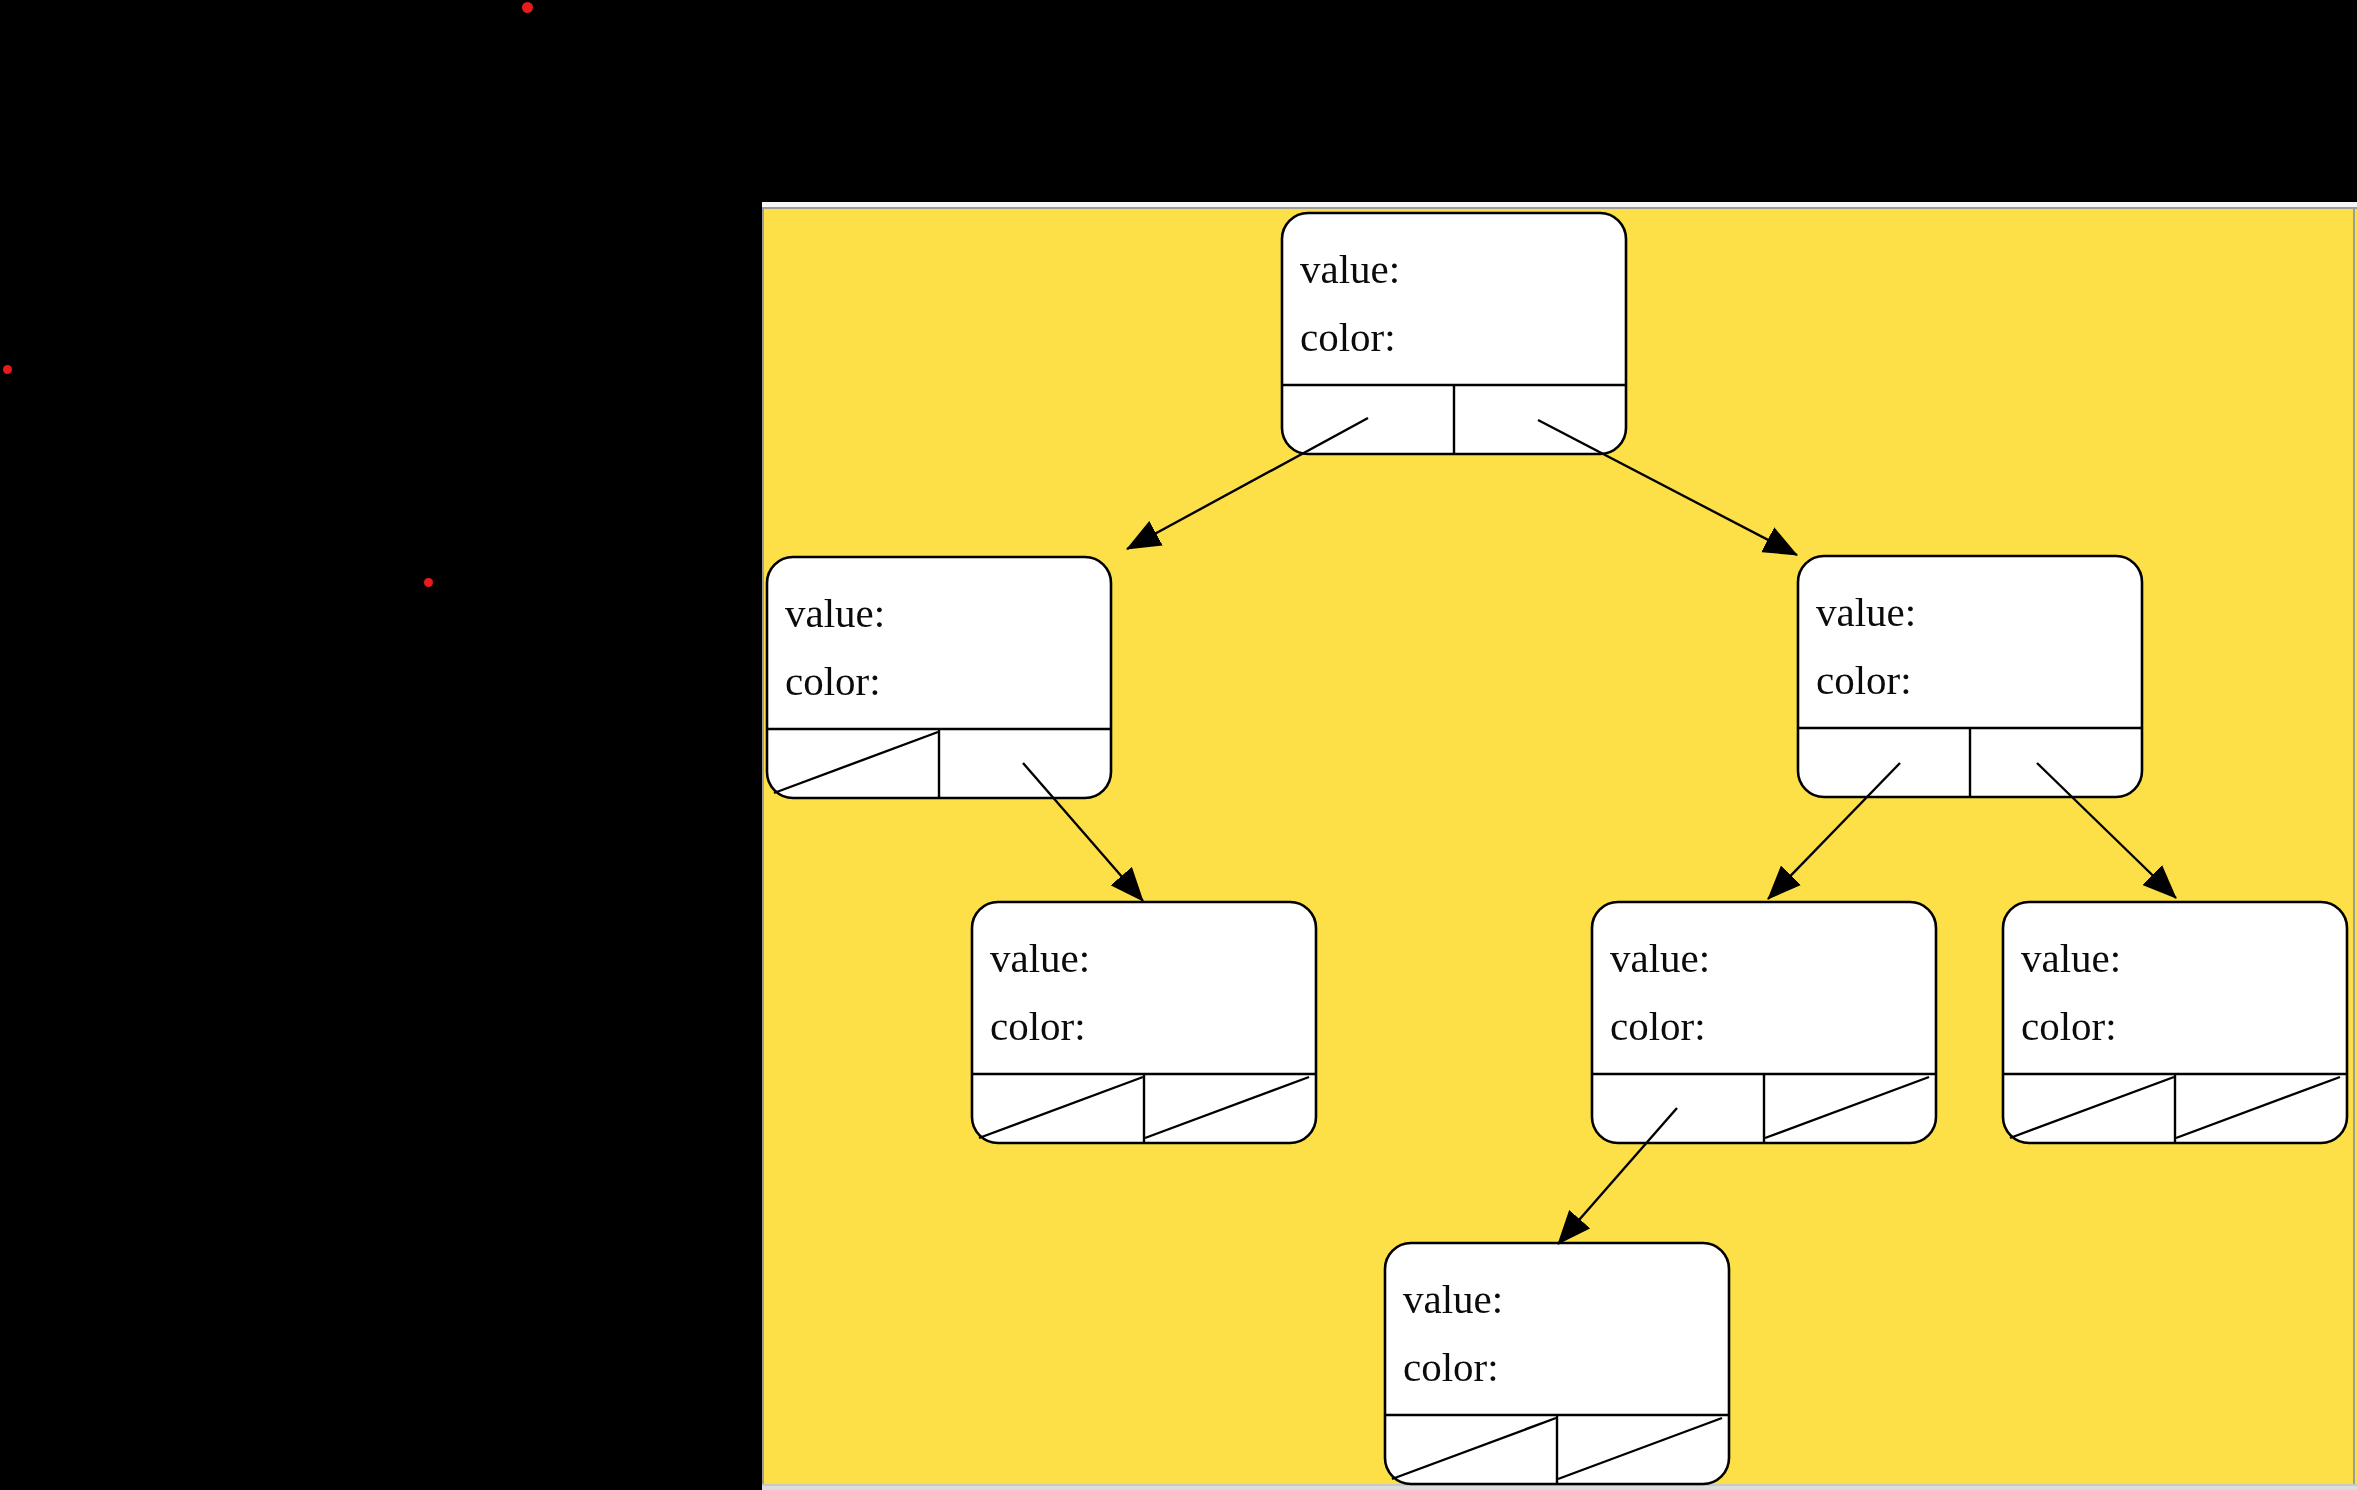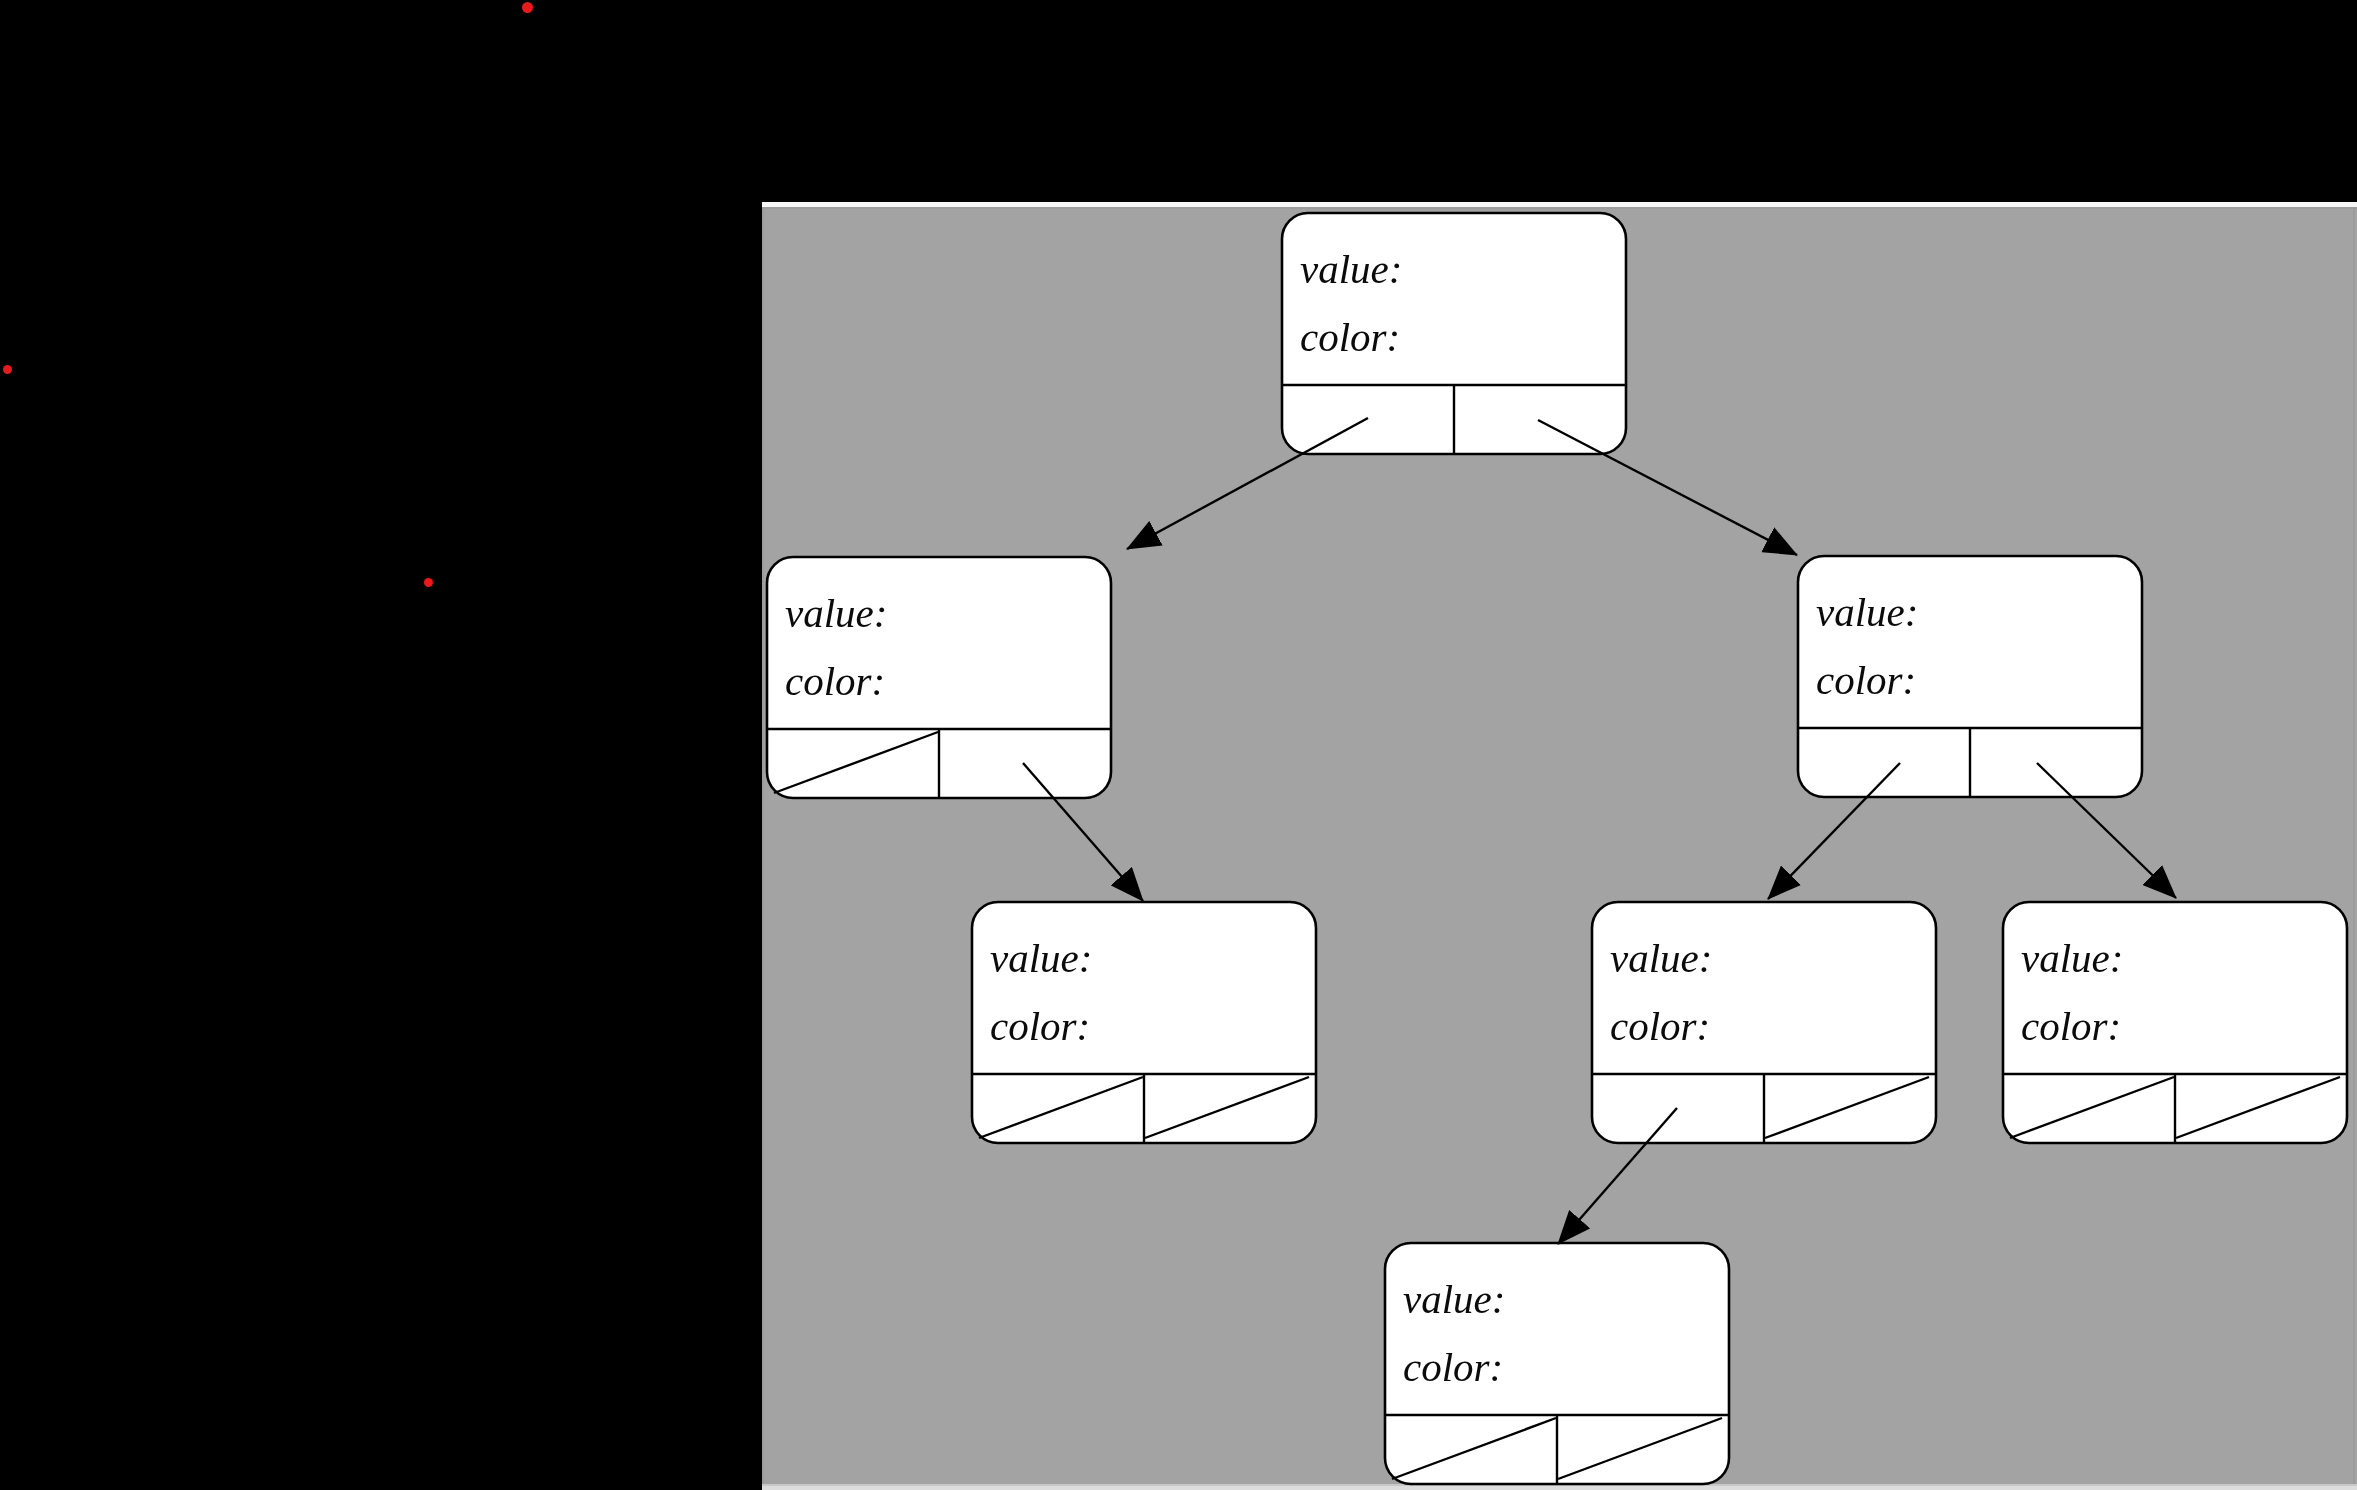--- a/index.html
+++ b/index.html
@@ -61,21 +61,21 @@
 </style>
 </head>
 <body>
 
 <div id="bg" style="background: rgb(0, 0, 0);">
     <div class="red-dot" style="left: 521.5px; top: 1.5px; width: 11px; height: 11px; background: rgb(232, 26, 28);"></div>
     <div class="red-dot" style="left: 2.5px; top: 364.5px; width: 9px; height: 9px; background: rgb(232, 26, 28);"></div>
     <div class="red-dot" style="left: 423.5px; top: 577.5px; width: 9px; height: 9px; background: rgb(232, 26, 28);"></div>
   </div>
 
-<div id="panel" style="background: #a3a3a3; font-style: italic;">
+<div id="panel" style="background: #fde047;">
   <div id="panel-top-strip" class="frame" style="background: rgb(246, 246, 246);"></div>
   <div id="panel-top-line" class="frame" style="background: rgb(156, 156, 156);"></div>
   <div id="panel-left-line" class="frame" style="background: rgb(156, 156, 156);"></div>
   <div id="panel-right-line" class="frame" style="background: rgb(156, 156, 156);"></div>
   <div id="panel-bottom-line" class="frame" style="background: rgb(200, 200, 200);"></div>
   <div id="panel-bottom-strip" class="frame" style="background: rgb(221, 221, 221);"></div>
 
   <svg id="diagram-svg" viewBox="0 0 1595 1288" xmlns="http://www.w3.org/2000/svg">
     <defs>
       <marker id="arrowhead" markerUnits="userSpaceOnUse" markerWidth="34" markerHeight="28" viewBox="0 0 34 28" refX="33" refY="14" orient="auto">

